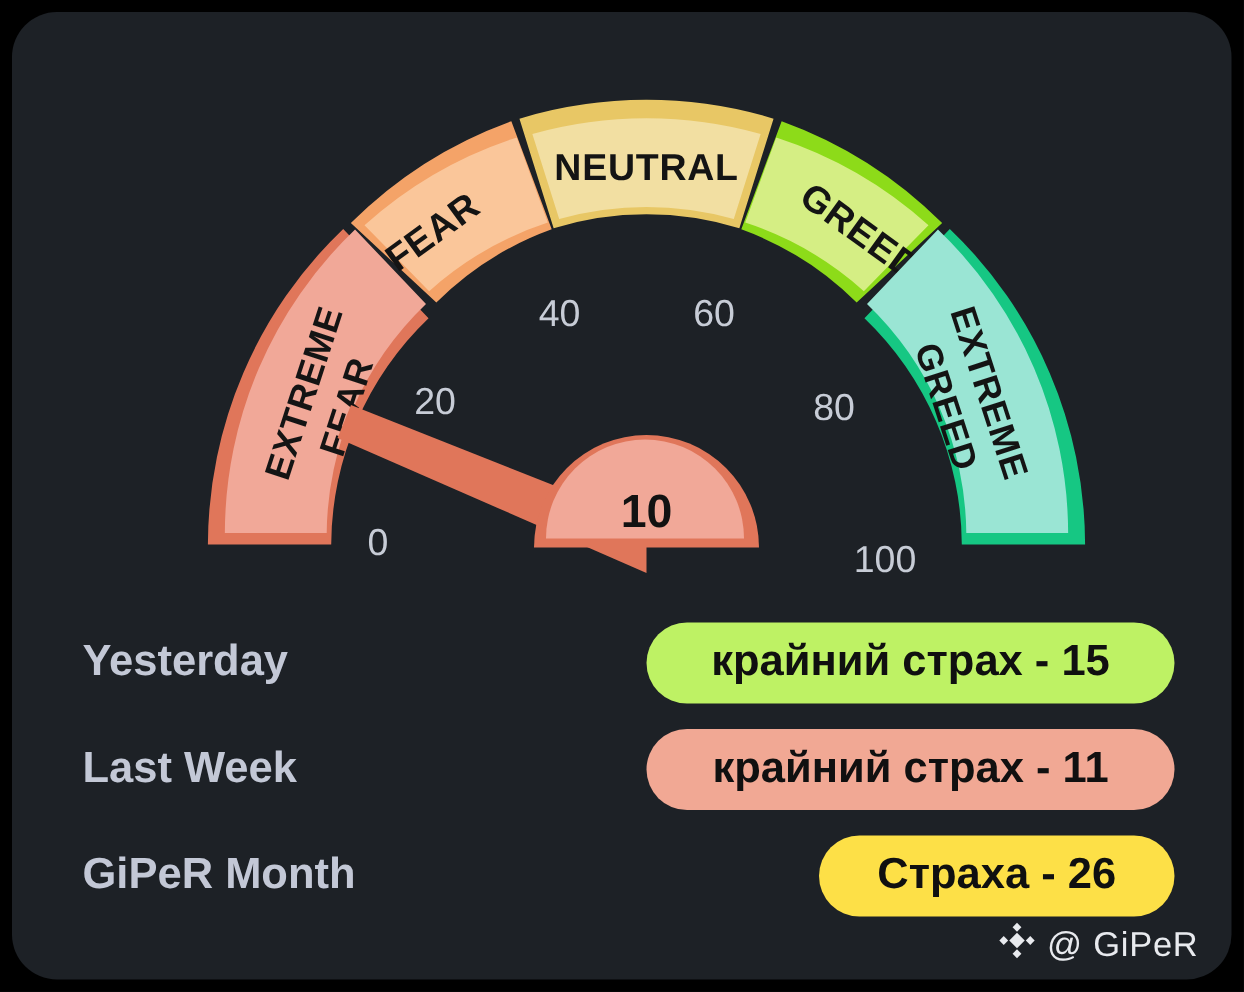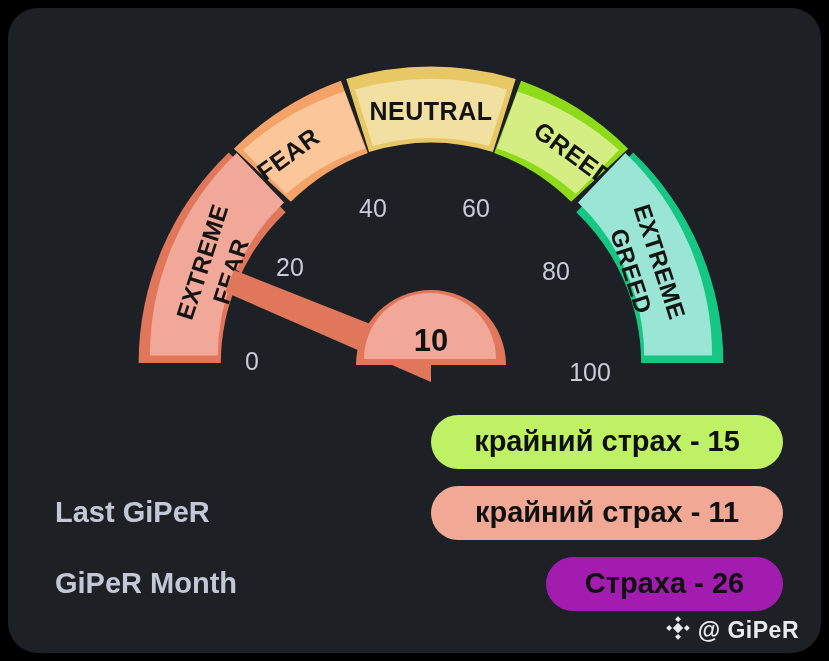--- a/index.html
+++ b/index.html
@@ -91,33 +91,33 @@
     justify-content: center;
     font-size: 29px;
     font-weight: 700;
     color: #101010;
     white-space: nowrap;
     box-sizing: border-box;
     padding: 0 26px;
   }
   .pill-a { left: 423px; width: 352px; background: #bef264; }
   .pill-b { left: 423px; width: 352px; background: #f1a894; text-align: right; }
-  .pill-c { left: 538px; width: 237px; background: #a21caf; }
+  .pill-c { left: 538px; width: 237px; background: #fde047; }
 
   #watermark {
     position: absolute;
     right: 22px;
     bottom: 8px;
     display: flex;
     align-items: center;
     gap: 7px;
   }
   #watermark .wm-text {
     font-size: 23px;
-    font-weight: 700;
+    font-weight: 400;
     color: #e8eaee;
     letter-spacing: 0.5px;
   }
 </style>
 </head>
 <body>
 
 <div id="root">
   <div id="card">
 
@@ -179,25 +179,26 @@
           <path d="M 348 357 A 75 75 0 0 1 498 357 Z" fill="#e0765a"></path>
           <path d="M 356 351 A 66 66 0 0 1 488 351 Z" fill="#f1a898"></path>
           <text class="hub-value" text-anchor="middle" x="423" y="343">10</text>
         </g>
       </svg>
     </div>
 
     <div id="rows">
 
       <div class="row">
+        <span class="row-label">Yesterday</span>
         <span class="pill pill-a">крайний страх - 15</span>
       </div>
 
       <div class="row">
-        <span class="row-label">Last GiPeR</span>
+        <span class="row-label">Last Week</span>
         <span class="pill pill-b">крайний страх - 11</span>
       </div>
 
       <div class="row">
         <span class="row-label">GiPeR Month</span>
         <span class="pill pill-c">Страха - 26</span>
       </div>
 
     </div>
 

